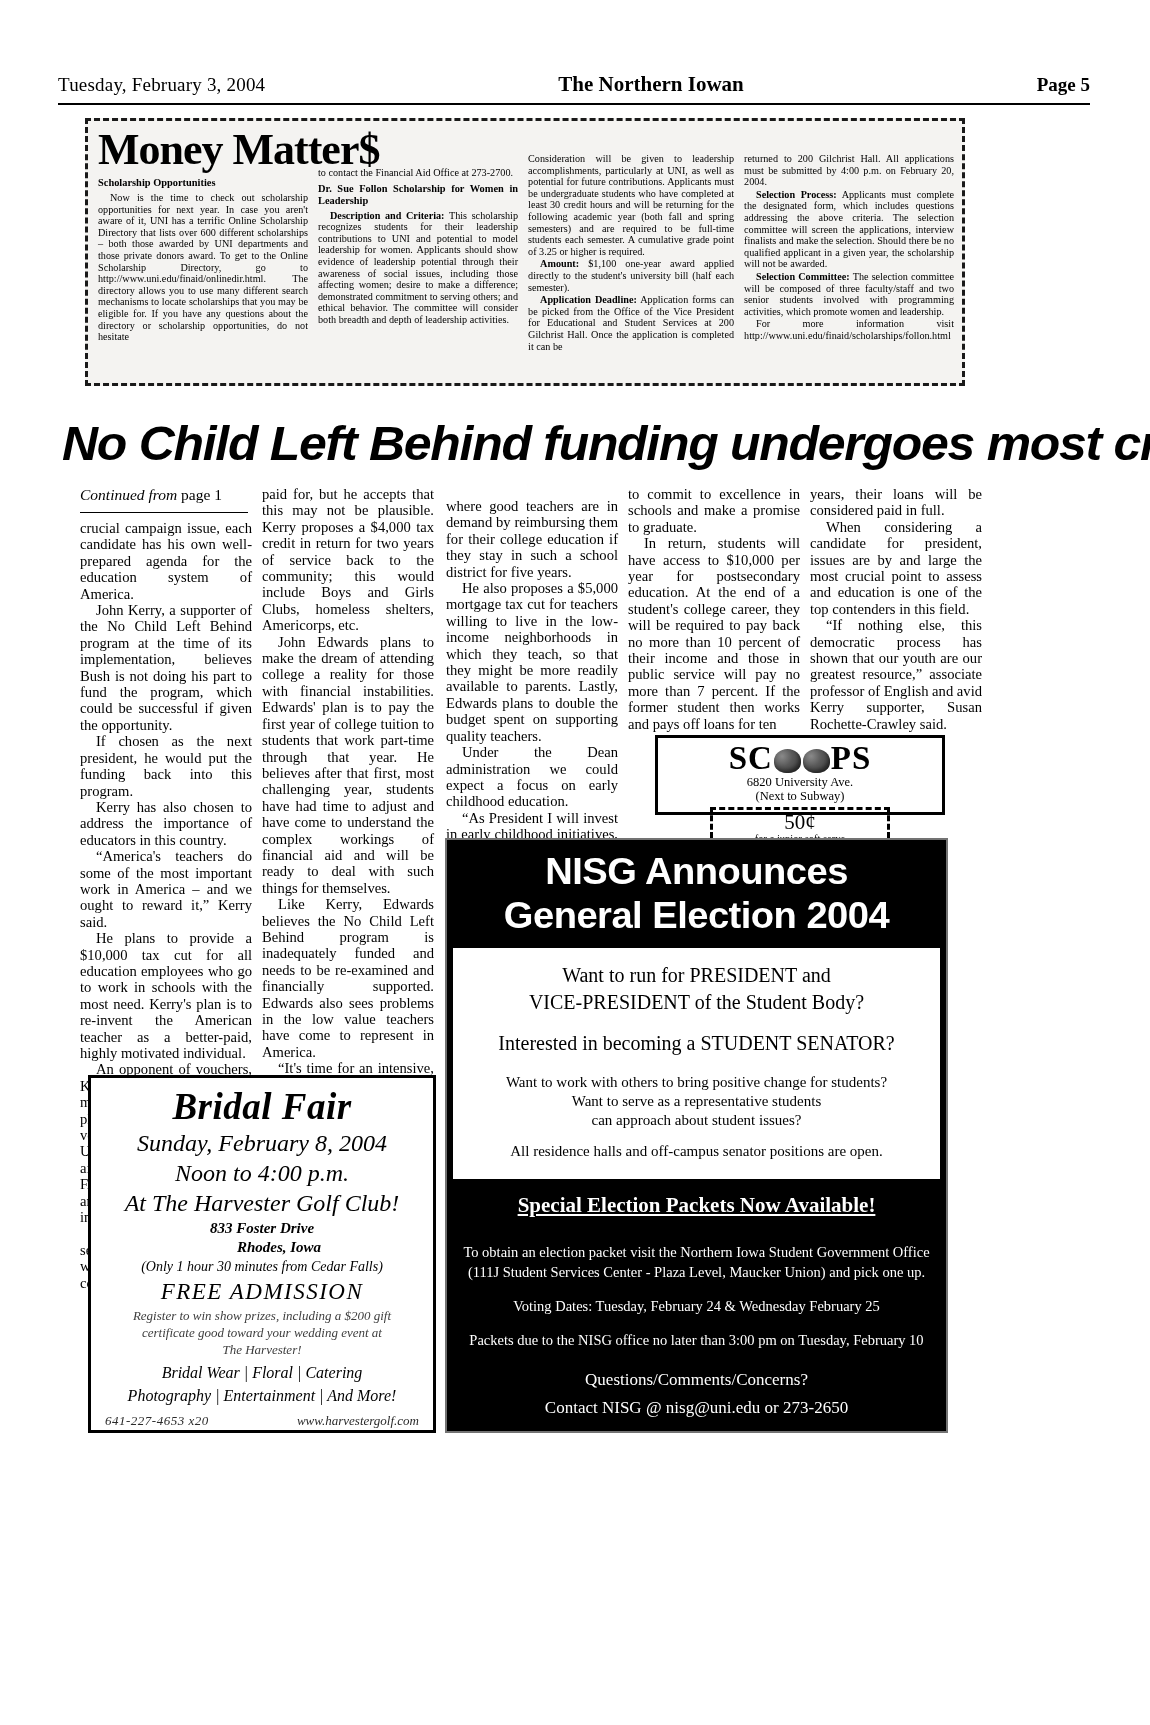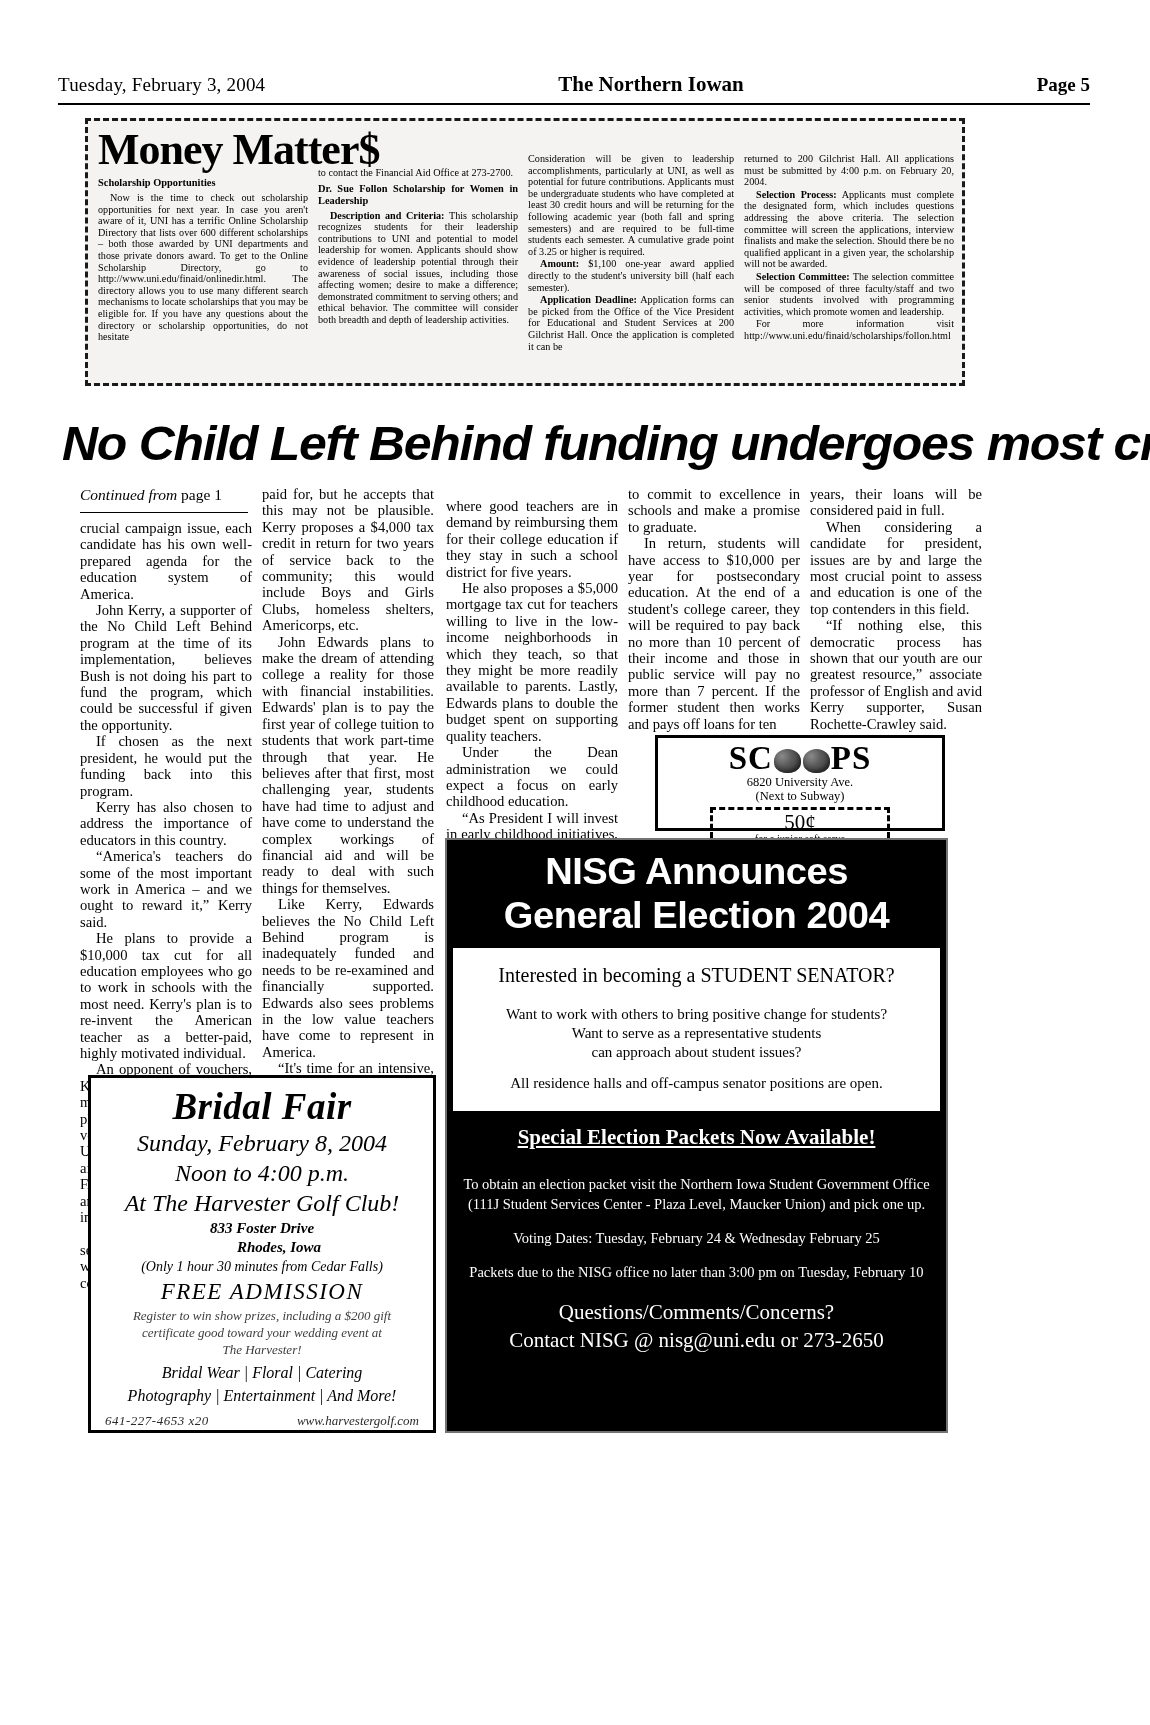--- a/index.html
+++ b/index.html
@@ -160,21 +160,21 @@
   #col3 { left: 446px; top: 498px; width: 172px; }
   #col4 { left: 628px; top: 486px; width: 172px; }
   #col5 { left: 810px; top: 486px; width: 172px; }
 
   
   .scoops-ad {
     position: absolute;
     left: 655px;
     top: 735px;
     width: 290px;
-    height: 96px;
+    height: 80px;
     border: 3px solid #000;
     background: #fff;
     box-sizing: border-box;
     text-align: center;
   }
   .scoops-logo {
     margin-top: 3px;
     font-family: "Liberation Serif", serif;
     font-weight: bold;
     font-size: 33px;
@@ -278,21 +278,21 @@
     font-family: "Liberation Serif", serif;
     font-size: 14.5px;
     line-height: 20px;
     margin-top: 24px;
     padding: 0 14px;
   }
   .nisg-body .row { margin-bottom: 14px; }
   .nisg-contact {
     text-align: center;
     font-family: "Liberation Serif", serif;
-    font-size: 21px;
+    font-size: 17px;
     line-height: 28px;
     margin-top: 16px;
   }
 
   
   .bridal-ad {
     position: absolute;
     left: 88px;
     top: 1075px;
     width: 348px;
@@ -446,20 +446,24 @@
       <div class="sub">ice cream cone</div>
     </div>
   </div>
 
   <div class="nisg-ad">
     <div class="nisg-head">
       <div>NISG Announces</div>
       <div>General Election 2004</div>
     </div>
     <div class="nisg-white">
+      <div class="nisg-q1">
+        <div>Want to run for PRESIDENT and</div>
+        <div>VICE-PRESIDENT of the Student Body?</div>
+      </div>
       <div class="nisg-q2">Interested in becoming a STUDENT SENATOR?</div>
       <div class="nisg-sub">
         <div>Want to work with others to bring positive change for students?</div>
         <div>Want to serve as a representative students</div>
         <div>can approach about student issues?</div>
         <span class="gap"></span>
         <div>All residence halls and off-campus senator positions are open.</div>
       </div>
     </div>
     <div class="nisg-special">Special Election Packets Now Available!</div>

